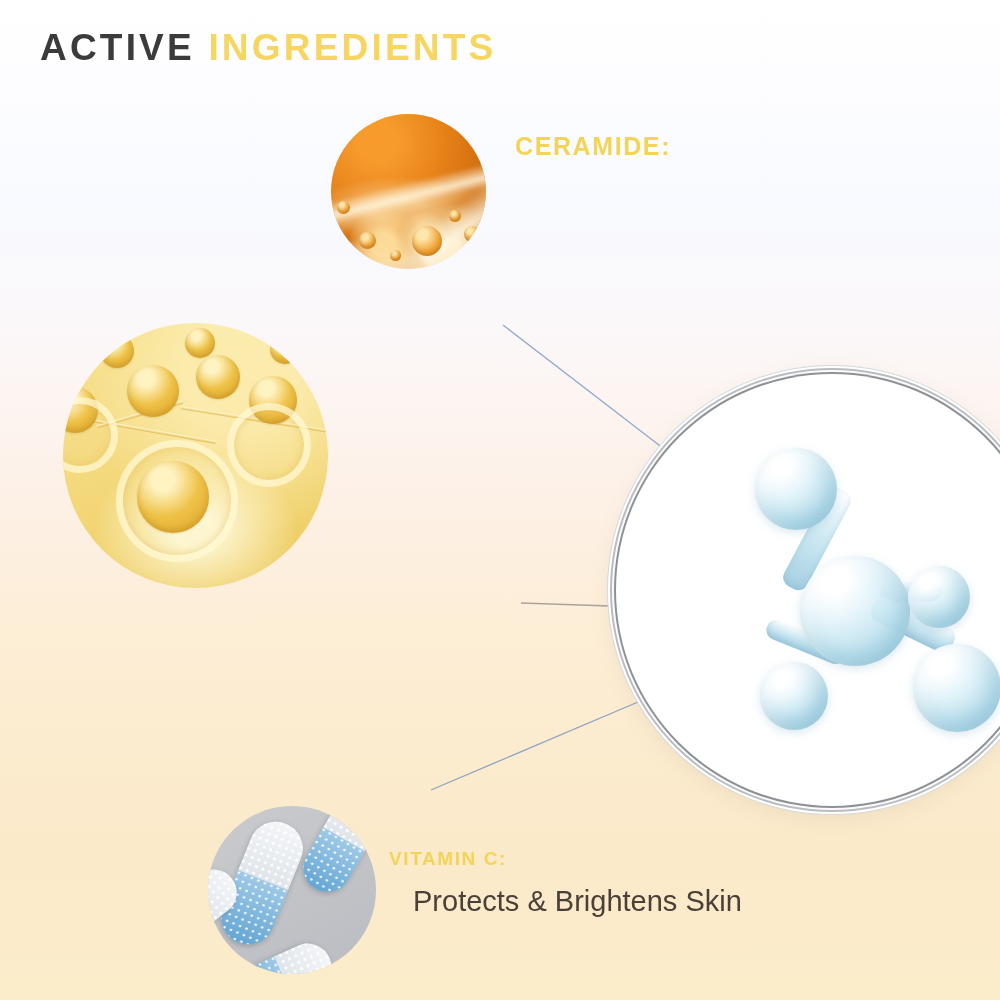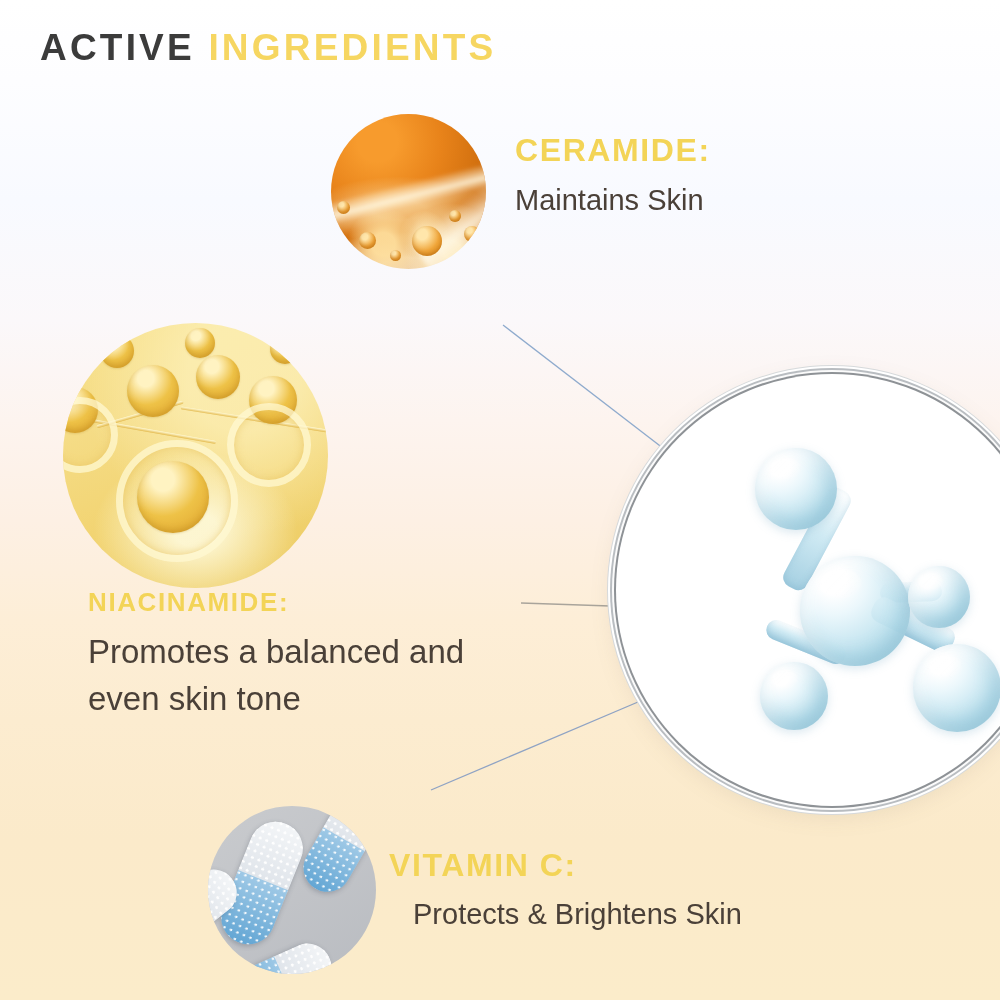--- a/index.html
+++ b/index.html
@@ -163,29 +163,29 @@
     line-height:1;
     white-space:nowrap;
   }
   .body{
     color:#4a4038;
     font-weight:400;
   }
   .txt{position:absolute;}
 
   #txt-ceramide{left:515px; top:134px;}
-  #txt-ceramide .label{font-size:32px;}
+  #txt-ceramide .label{font-size:25px;}
   #txt-ceramide .body{font-size:29px; line-height:45px; margin-top:12px;}
 
   #txt-niacinamide{left:88px; top:589px;}
   #txt-niacinamide .label{font-size:26px;}
   #txt-niacinamide .body{font-size:33px; line-height:47px; margin-top:13px;}
 
   #txt-vitaminc{left:389px; top:849px;}
-  #txt-vitaminc .label{font-size:32px;}
+  #txt-vitaminc .label{font-size:19px;}
   #txt-vitaminc .body{font-size:29px; line-height:42px; margin-top:12px;margin-left:24px;}
 </style>
 </head>
 <body>
 
 <div id="canvas">
 
   <div class="title">
     <span class="w1">ACTIVE</span><span>&nbsp;</span><span class="w2">INGREDIENTS</span>
   </div>
@@ -256,31 +256,23 @@
     <div class="atom" style="left:184px;top:182px;width:110px;height:110px;"></div>
     <div class="atom" style="left:139px;top:74px;width:82px;height:82px;"></div>
     <div class="atom" style="left:292px;top:192px;width:62px;height:62px;"></div>
     <div class="atom" style="left:297px;top:270px;width:88px;height:88px;"></div>
     <div class="atom" style="left:144px;top:288px;width:68px;height:68px;"></div>
   </div>
 
   <div class="txt" id="txt-ceramide">
     <div class="label">CERAMIDE:</div>
     <div class="body">
-      <div>Maintains Skin</div>
-    </div>
-  </div>
-
-  <div class="txt" id="txt-niacinamide">
-    <div class="label">NIACINAMIDE:</div>
-    <div class="body">
-      <div>Promotes a balanced and</div>
-      <div>even skin tone</div>
-    </div>
-  </div>
+    </div>
+  </div>
+
 
   <div class="txt" id="txt-vitaminc">
     <div class="label">VITAMIN C:</div>
     <div class="body">
       <div>Protects &amp; Brightens Skin</div>
     </div>
   </div>
 
 </div>
 

